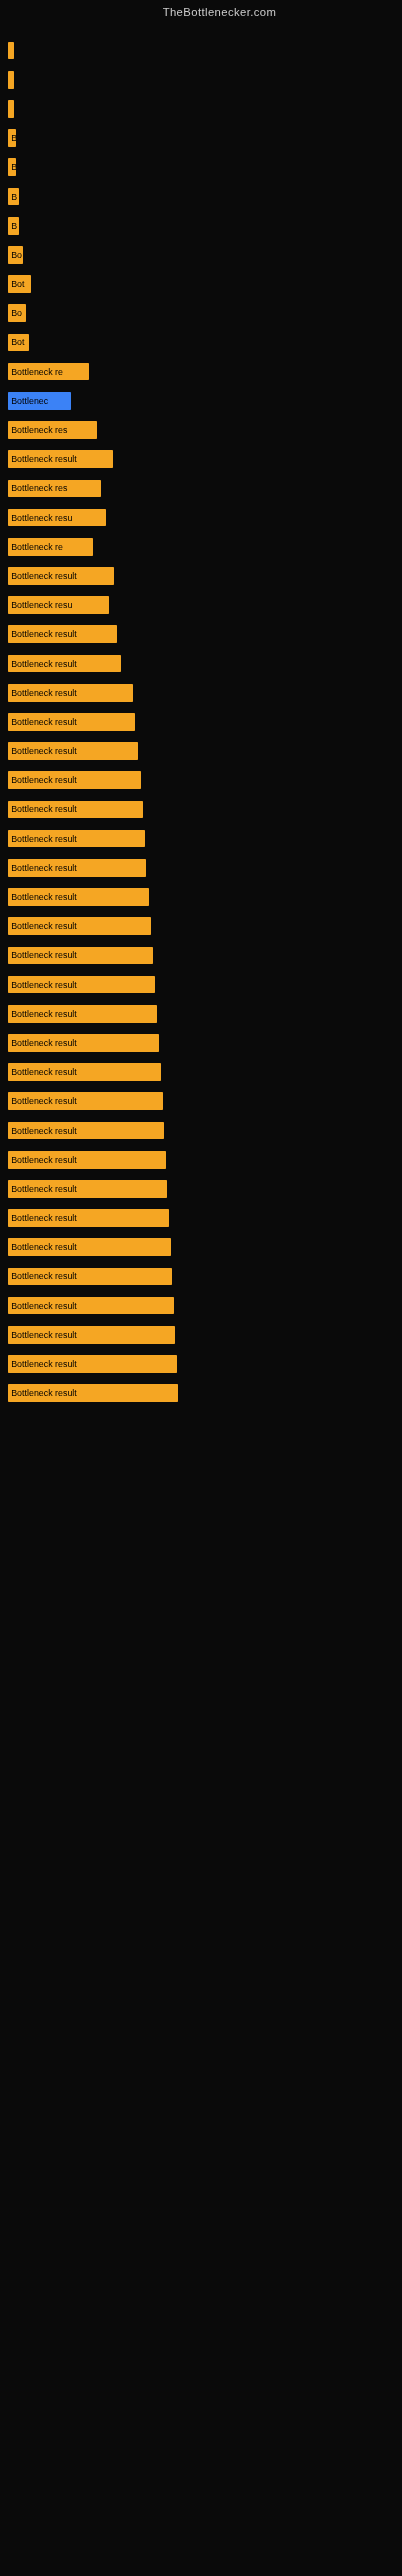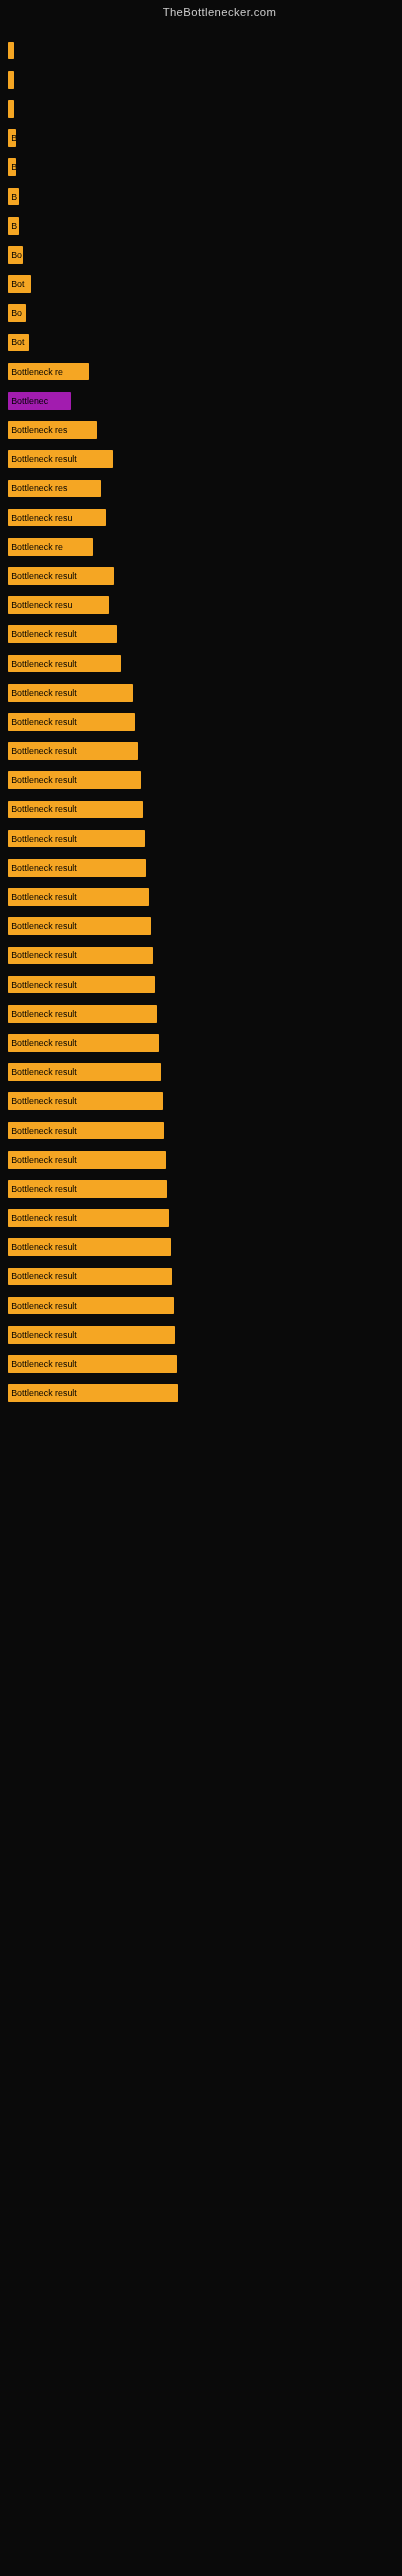--- a/index.html
+++ b/index.html
@@ -86,21 +86,21 @@
     <div class="bar-row">
       <div class="bar-label" style="width: 17.7px; background-color: rgb(245, 166, 35); min-width: 17.7px;">Bo</div>
     </div>
     <div class="bar-row">
       <div class="bar-label" style="width: 21px; background-color: rgb(245, 166, 35); min-width: 21px;">Bot</div>
     </div>
     <div class="bar-row">
       <div class="bar-label" style="width: 81px; background-color: rgb(245, 166, 35); min-width: 81px;">Bottleneck re</div>
     </div>
     <div class="bar-row">
-      <div class="bar-label" style="width: 63px; background-color: #a21caf; min-width: 63px;">Bottlenec</div>
+      <div class="bar-label" style="width: 63px; background-color: #3b82f6; min-width: 63px;">Bottlenec</div>
     </div>
     <div class="bar-row">
       <div class="bar-label" style="width: 89px; background-color: rgb(245, 166, 35); min-width: 89px;">Bottleneck res</div>
     </div>
     <div class="bar-row">
       <div class="bar-label" style="width: 105px; background-color: rgb(245, 166, 35); min-width: 105px;">Bottleneck result</div>
     </div>
     <div class="bar-row">
       <div class="bar-label" style="width: 93px; background-color: rgb(245, 166, 35); min-width: 93px;">Bottleneck res</div>
     </div>

